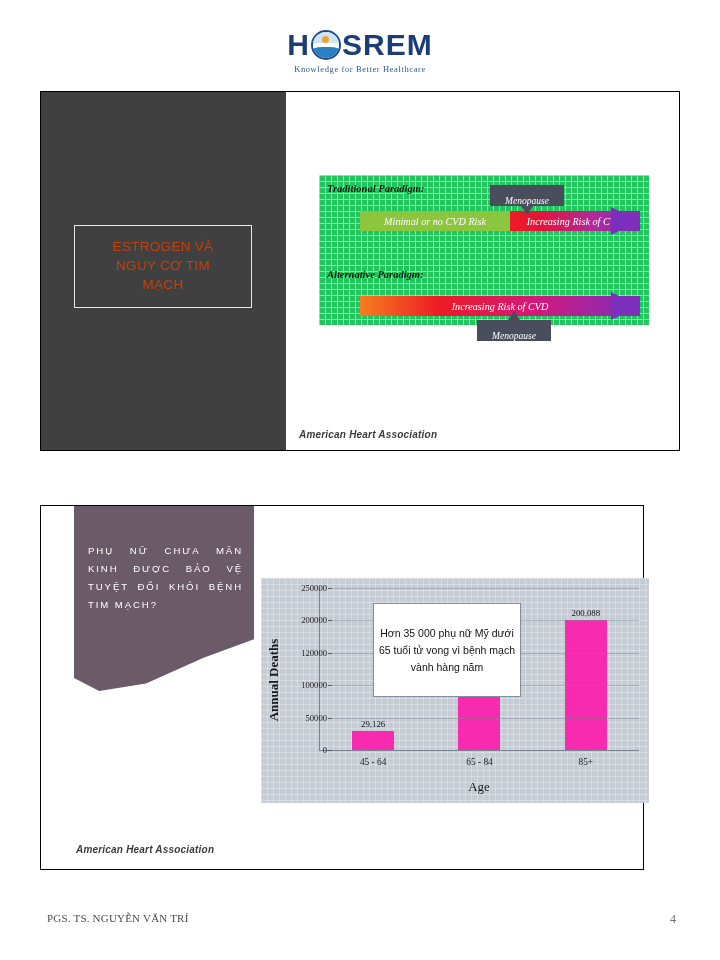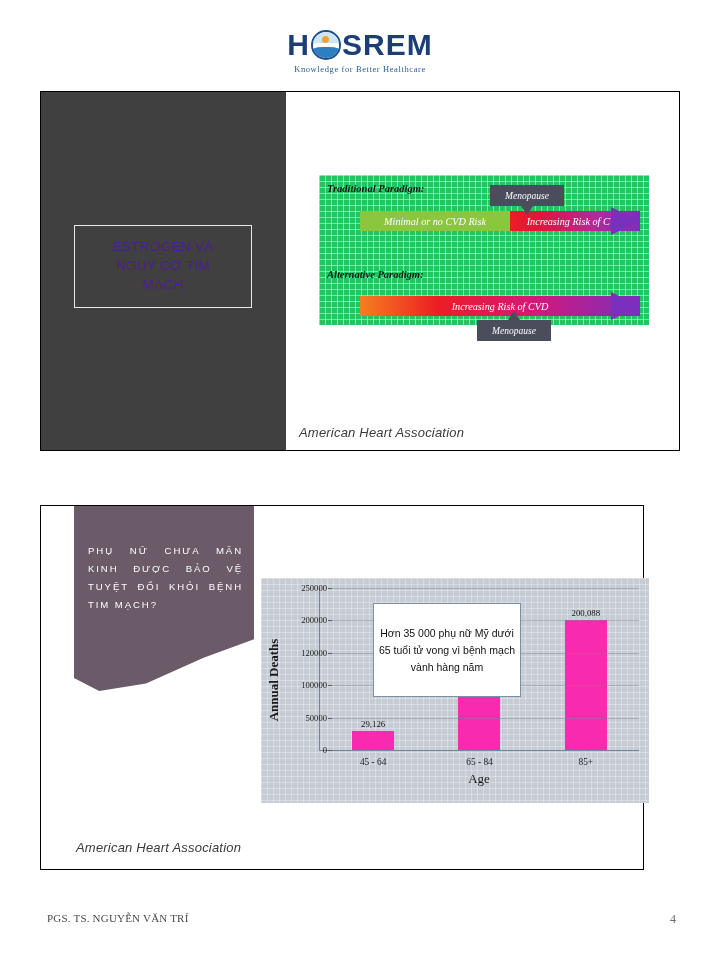--- a/index.html
+++ b/index.html
@@ -29,21 +29,21 @@
   .slide{position:absolute;border:1.3px solid #000000;background:#ffffff;box-sizing:border-box;}
   #slide1{left:40px;top:91px;width:640px;height:360px;}
   #slide2{left:40px;top:505px;width:604px;height:365px;}
 
   
   .dark-panel{position:absolute;left:0;top:0;width:245px;height:100%;background:#404040;}
   .title-box{position:absolute;left:33px;top:133px;width:178px;
     border:1.4px solid #e8e8e8;box-sizing:border-box;
     padding:11px 6px 13px;text-align:center;}
   .title-box span{display:block;font-family:"Liberation Sans",sans-serif;
-    color:#4c1d95;font-size:13.5px;line-height:19px;letter-spacing:.3px;}
+    color:#c2410c;font-size:13.5px;line-height:19px;letter-spacing:.3px;}
 
   .diagram{position:absolute;left:278px;top:83px;width:330px;height:150px;
     background:#22c55e;font-style:italic;}
   .diagram::before{content:"";position:absolute;inset:0;
     background-image:linear-gradient(to right,rgba(255,255,255,.45) 1px,transparent 1px),
                      linear-gradient(to bottom,rgba(255,255,255,.45) 1px,transparent 1px);
     background-size:6px 6px;pointer-events:none;}
   .para-label{position:absolute;font-family:"Liberation Serif",serif;
     font-size:10.5px;color:#151515;font-weight:600;}
   #lbl-trad{left:8px;top:8px;}
@@ -57,34 +57,34 @@
   .seg span{font-family:"Liberation Serif",serif;font-size:10.2px;color:#ffffff;
     white-space:nowrap;font-weight:500;}
   .seg-green{width:150px;background:#8cc63f;}
   .seg-grad1{width:130px;background:linear-gradient(to right,#ed1c24 0%,#e0153f 25%,#b02a9b 65%,#7b2fbe 100%);}
   .seg-grad2{width:280px;background:linear-gradient(to right,#f57f1f 0%,#ed1c24 28%,#d4187a 62%,#7b2fbe 100%);}
   .arrow-head{position:absolute;top:0;width:0;height:0;
     border-top:14px solid transparent;border-bottom:14px solid transparent;}
   #head1{left:280px;border-left:28px solid #7b2fbe;}
   #head2{left:280px;border-left:28px solid #7b2fbe;}
 
-  .meno-box{position:absolute;background:#4a4e5c;display:flex;align-items:center;
+  .meno-box{position:absolute;background:#4a4e5c;display:flex;align-items:flex-end;
     justify-content:center;}
   .meno-box span{font-family:"Liberation Serif",serif;font-size:9.5px;color:#ffffff;white-space:nowrap;}
   #meno1{left:159px;top:-22px;width:74px;height:21px;}
   #meno1::after{content:"";position:absolute;left:50%;margin-left:-6px;bottom:-9px;
     width:0;height:0;border-left:6px solid transparent;border-right:6px solid transparent;
     border-top:9px solid #4a4e5c;}
   #meno2{left:146px;top:28px;width:74px;height:21px;}
   #meno2::after{content:"";position:absolute;left:50%;margin-left:-6px;top:-9px;
     width:0;height:0;border-left:6px solid transparent;border-right:6px solid transparent;
     border-bottom:9px solid #4a4e5c;}
 
   .cite{position:absolute;font-family:"Liberation Sans",sans-serif;font-style:italic;
-    font-size:13px;color:#3a3a3a;letter-spacing:.2px;}
+    font-size:10px;color:#3a3a3a;letter-spacing:.2px;font-weight:bold;}
   #cite1{left:258px;bottom:10px;}
   #cite2{left:35px;bottom:14px;}
 
   
   .banner{position:absolute;left:33px;top:0;width:180px;height:185px;
     background:#6b5a68;
     clip-path:polygon(0 0,100% 0,100% 72%,72% 82%,40% 96%,14% 100%,0 93%);}
   .banner-txt{position:absolute;left:47px;top:36px;width:155px;
     font-family:"Liberation Sans",sans-serif;font-size:9.6px;color:#ffffff;
     letter-spacing:1.9px;line-height:18px;text-align:justify;}
@@ -107,21 +107,21 @@
   .tickmark{position:absolute;left:-4px;width:4px;height:1px;background:#55606c;}
   .bars{position:absolute;left:0;right:0;bottom:0;top:0;display:flex;
     align-items:flex-end;justify-content:space-around;}
   .barcol{width:22%;display:flex;flex-direction:column;align-items:center;
     justify-content:flex-end;height:100%;position:relative;}
   .barval{font-family:"Liberation Serif",serif;font-size:8.8px;color:#111111;
     margin-bottom:2px;white-space:nowrap;}
   .bar{width:42px;background:#f72ab0;}
   .xtick{position:absolute;top:calc(100% + 7px);font-family:"Liberation Serif",serif;
     font-size:9.4px;color:#1a1a1a;white-space:nowrap;}
-  .xlabel{position:absolute;left:58px;right:10px;bottom:16px;text-align:center;
+  .xlabel{position:absolute;left:58px;right:10px;bottom:8px;text-align:center;
     font-family:"Liberation Serif",serif;font-size:13px;color:#1a1a1a;}
   .callout{position:absolute;left:112px;top:25px;width:148px;height:94px;
     background:#ffffff;border:1.3px solid #7e909f;box-sizing:border-box;
     display:flex;align-items:center;justify-content:center;text-align:center;padding:0;}
   .callout span{font-family:"Liberation Sans",sans-serif;font-size:10.5px;
     color:#111111;line-height:17px;}
 
   
   .footer{position:absolute;left:0;bottom:28px;width:720px;height:20px;}
   .footer-name{position:absolute;left:47px;top:0;font-family:"Liberation Serif",serif;

